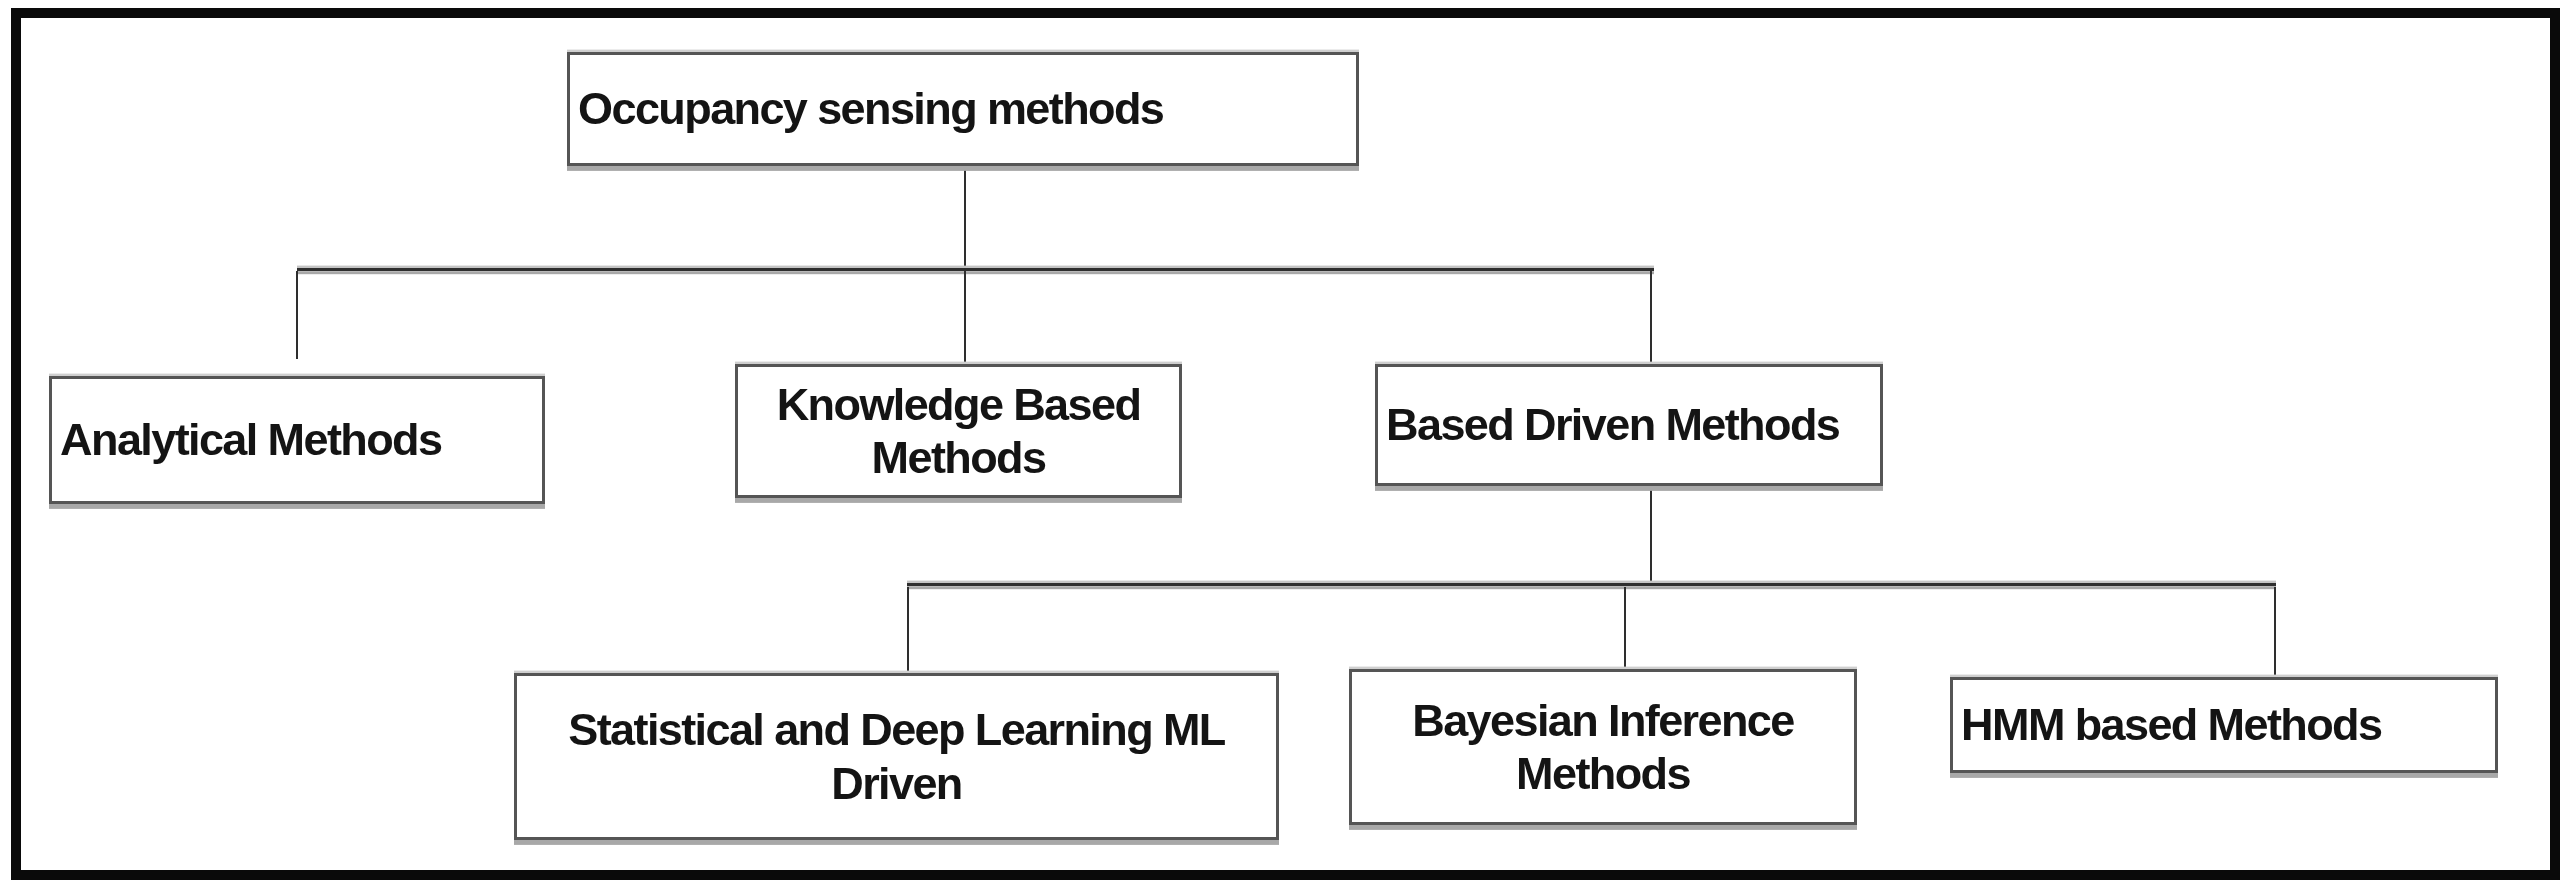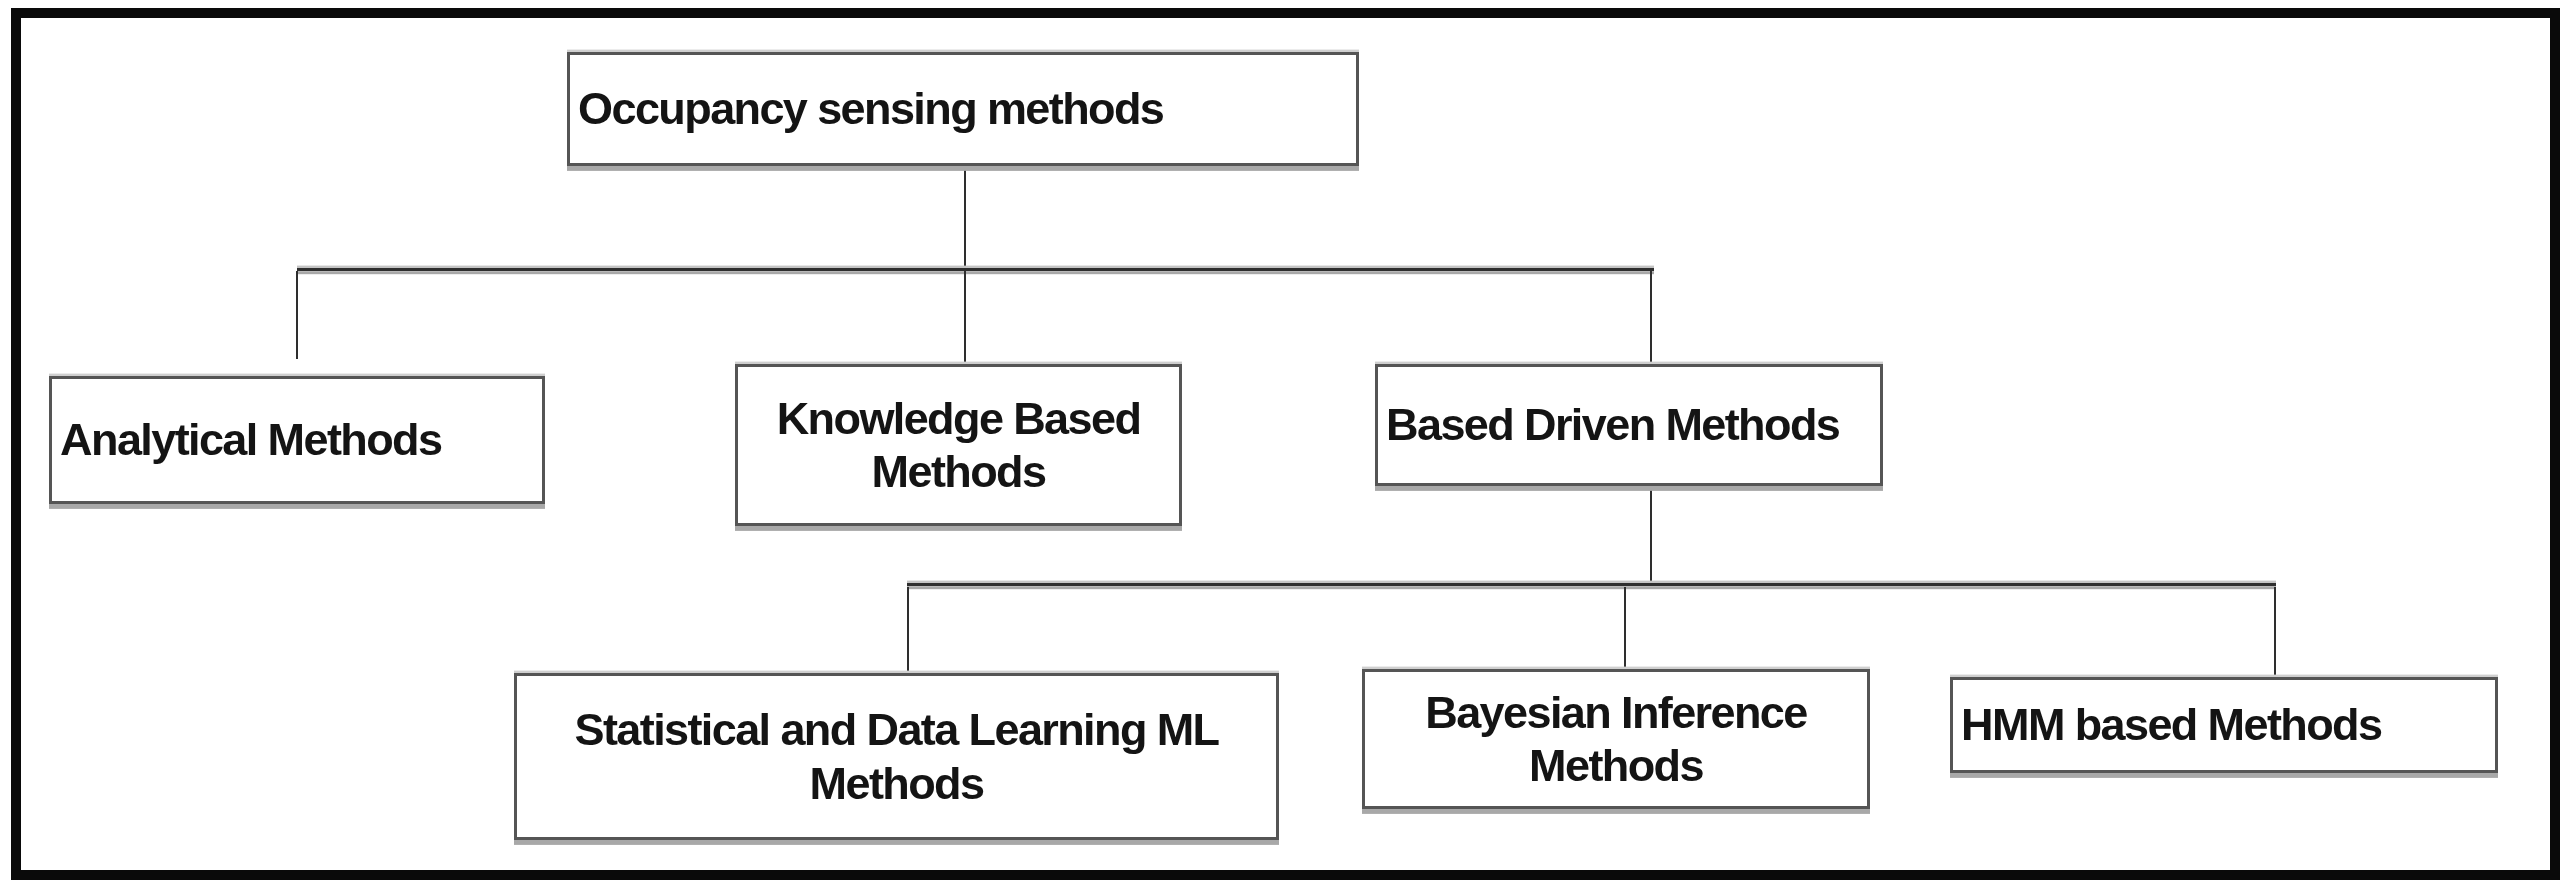--- a/index.html
+++ b/index.html
@@ -55,24 +55,24 @@
     height: 3.2px;
     box-shadow: 0 3.2px 0 var(--shadow, #a8a8a8), 0 -2.4px 0 #c4c4c4;
   }
   .connector.v {
     width: 2.4px;
   }
 
   
   #node-root        { left: 567px;  top: 52px;  width: 792px; height: 114px; }
   #node-analytical  { left: 49px;   top: 357px; width: 496px; height: 128px; margin-top: 19px; }
-  #node-knowledge   { left: 735px;  top: 364px; width: 447px; height: 162px; }
+  #node-knowledge   { left: 735px;  top: 364px; width: 447px; height: 134px; }
   #node-data-driven { left: 1375px; top: 364px; width: 508px; height: 122px; }
   #node-statistical { left: 514px;  top: 673px; width: 765px; height: 167px; }
-  #node-bayesian    { left: 1349px; top: 669px; width: 508px; height: 140px; margin-left: 13px; }
+  #node-bayesian    { left: 1349px; top: 669px; width: 508px; height: 156px; }
   #node-hmm         { left: 1950px; top: 677px; width: 548px; height: 96px; }
 
   
   #conn-root-down       { left: 964px; top: 166px; height: 104px; }
   #conn-level1-bus      { left: 297px;  top: 268px; width: 1357px; }
   #conn-drop-analytical { left: 296px;  top: 271px; height: 88px; }
   #conn-drop-knowledge  { left: 964px; top: 271px; height: 94px; }
   #conn-drop-datadriven { left: 1650px; top: 271px; height: 94px; }
   #conn-datadriven-down { left: 1650px; top: 486px; height: 99px; }
   #conn-level2-bus      { left: 907px; top: 583px; width: 1369px; }
@@ -108,21 +108,21 @@
 
   <div class="node" id="node-knowledge">
     <span class="label">Knowledge Based Methods</span>
   </div>
 
   <div class="node" id="node-data-driven">
     <span class="label">Based Driven Methods</span>
   </div>
 
   <div class="node" id="node-statistical">
-    <span class="label">Statistical and Data Learning ML Methods</span>
+    <span class="label">Statistical and Deep Learning ML Driven</span>
   </div>
 
   <div class="node" id="node-bayesian">
     <span class="label">Bayesian Inference Methods</span>
   </div>
 
   <div class="node" id="node-hmm">
     <span class="label">HMM based Methods</span>
   </div>
 

